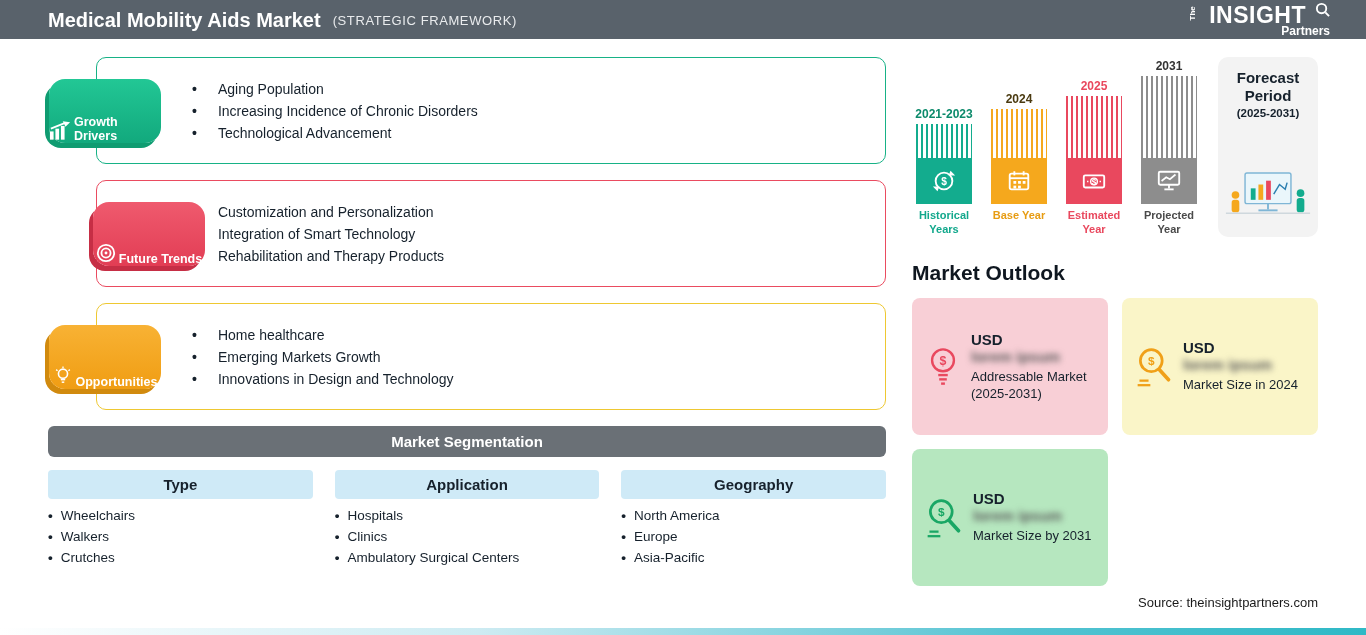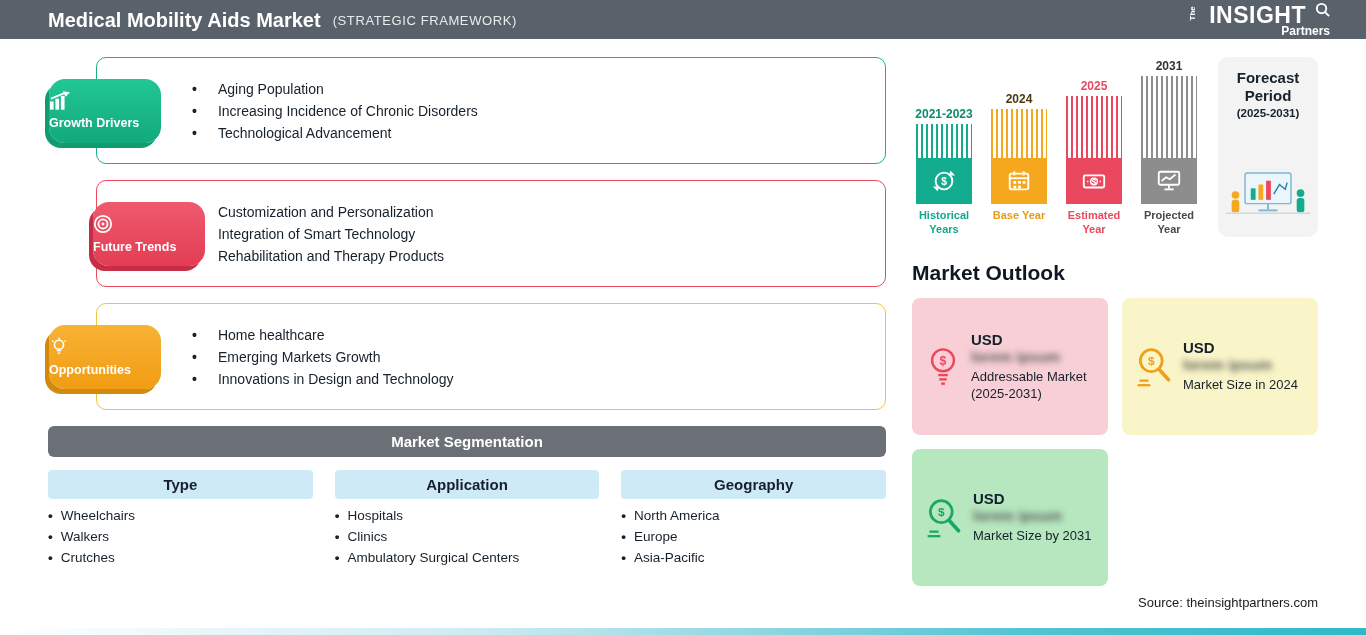--- a/index.html
+++ b/index.html
@@ -24,22 +24,22 @@
   .right { width:406px; }
 
   
   .fbox { position:relative; margin-left:48px; width:790px; height:107px;
     border:1px solid #ccc; border-radius:10px; margin-bottom:16px;
     display:flex; flex-direction:column; justify-content:center; padding-left:95px; }
   .fbox ul { list-style:none; }
   .fbox li { font-size:14px; margin:6px 0; display:flex; gap:21px; align-items:baseline; }
   .fbox li .dot::before, .seg-list li .dot::before { content:"•"; font-weight:bold; }
   .badge { position:absolute; left:-48px; top:50%; transform:translateY(-50%);
-    width:112px; height:64px; border-radius:16px; display:flex; flex-direction:column;
-    align-items:flex-start; justify-content:center; gap:3px; color:#fff;
+    width:112px; height:64px; border-radius:16px; display:flex; flex-direction:row;
+    align-items:flex-end; justify-content:center; gap:3px; color:#fff;
     font-weight:bold; font-size:12.5px; }
   .teal  { border-color:#17b286; }
   .teal  .badge { background:linear-gradient(180deg,#22c795,#12a97d); box-shadow:-4px 5px 0 #0f9c71; }
   .red   { border-color:#ea4b60; }
   .red   .badge { background:linear-gradient(180deg,#ef5a6e,#e23d54); box-shadow:-4px 5px 0 #c62e45;margin-left:44px; }
   .orange{ border-color:#eec832; }
   .orange .badge { background:linear-gradient(180deg,#f8b234,#f09d13); box-shadow:-4px 5px 0 #d18a0e; }
 
   
   .seg-bar { margin-top:2px; background:#6a7076; color:#fff; font-weight:bold;

